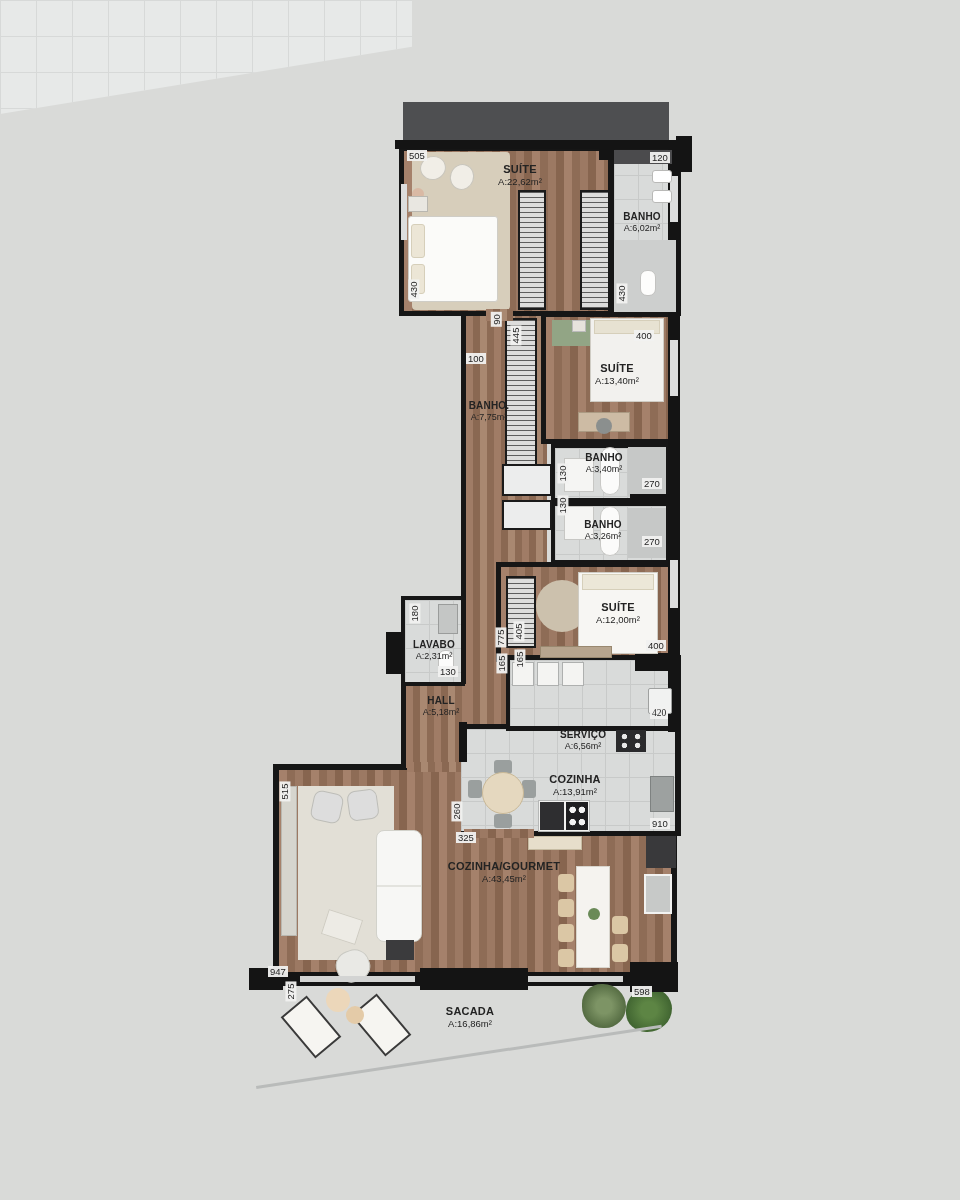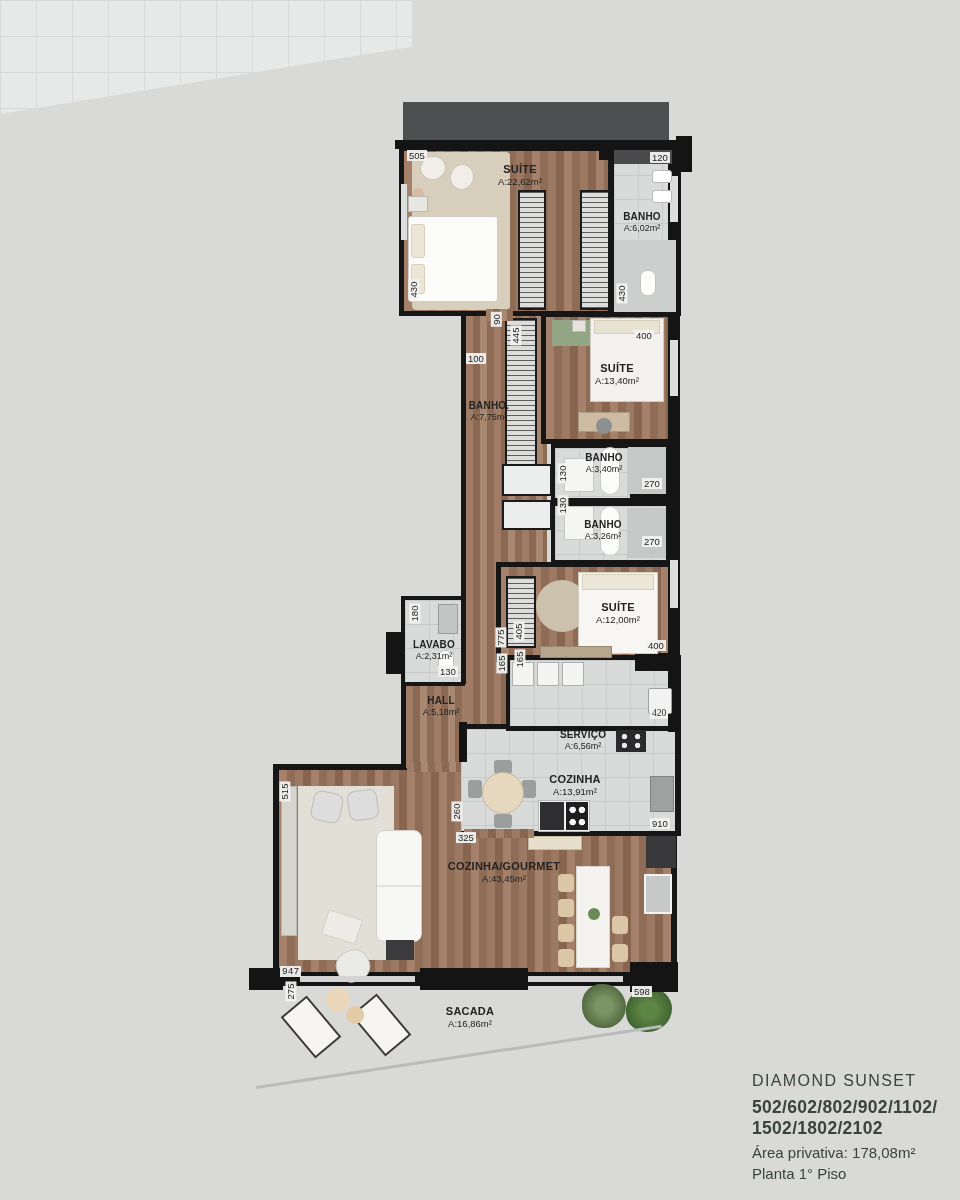--- a/index.html
+++ b/index.html
@@ -234,25 +234,18 @@
   <span class="dim v" style="left:492px;top:658px;">165</span>
   <span class="dim v" style="left:510px;top:654px;">165</span>
   <span class="dim" style="left:646px;top:640px;">400</span>
   <span class="dim v" style="left:405px;top:608px;">180</span>
   <span class="dim" style="left:438px;top:666px;">130</span>
   <span class="dim" style="left:650px;top:708px;font-family:Liberation Serif, serif;">420</span>
   <span class="dim" style="left:650px;top:818px;">910</span>
   <span class="dim v" style="left:447px;top:806px;">260</span>
   <span class="dim" style="left:456px;top:832px;">325</span>
   <span class="dim v" style="left:275px;top:786px;">515</span>
-  <span class="dim" style="left:280px;top:966px;font-family:Liberation Mono, monospace;">947</span>
+  <span class="dim" style="left:268px;top:966px;">947</span>
   <span class="dim v" style="left:281px;top:986px;">275</span>
   <span class="dim" style="left:632px;top:986px;">598</span>
 
-  <div class="legend">
-    <div class="l-title">DIAMOND SUNSET</div>
-    <div class="l-units">502/602/802/902/1102/</div>
-    <div class="l-units">1502/1802/2102</div>
-    <div class="l-area">Área privativa: 178,08m²</div>
-    <div class="l-floor">Planta 1° Piso</div>
-  </div>
 
 </div>
 
 </body></html>

